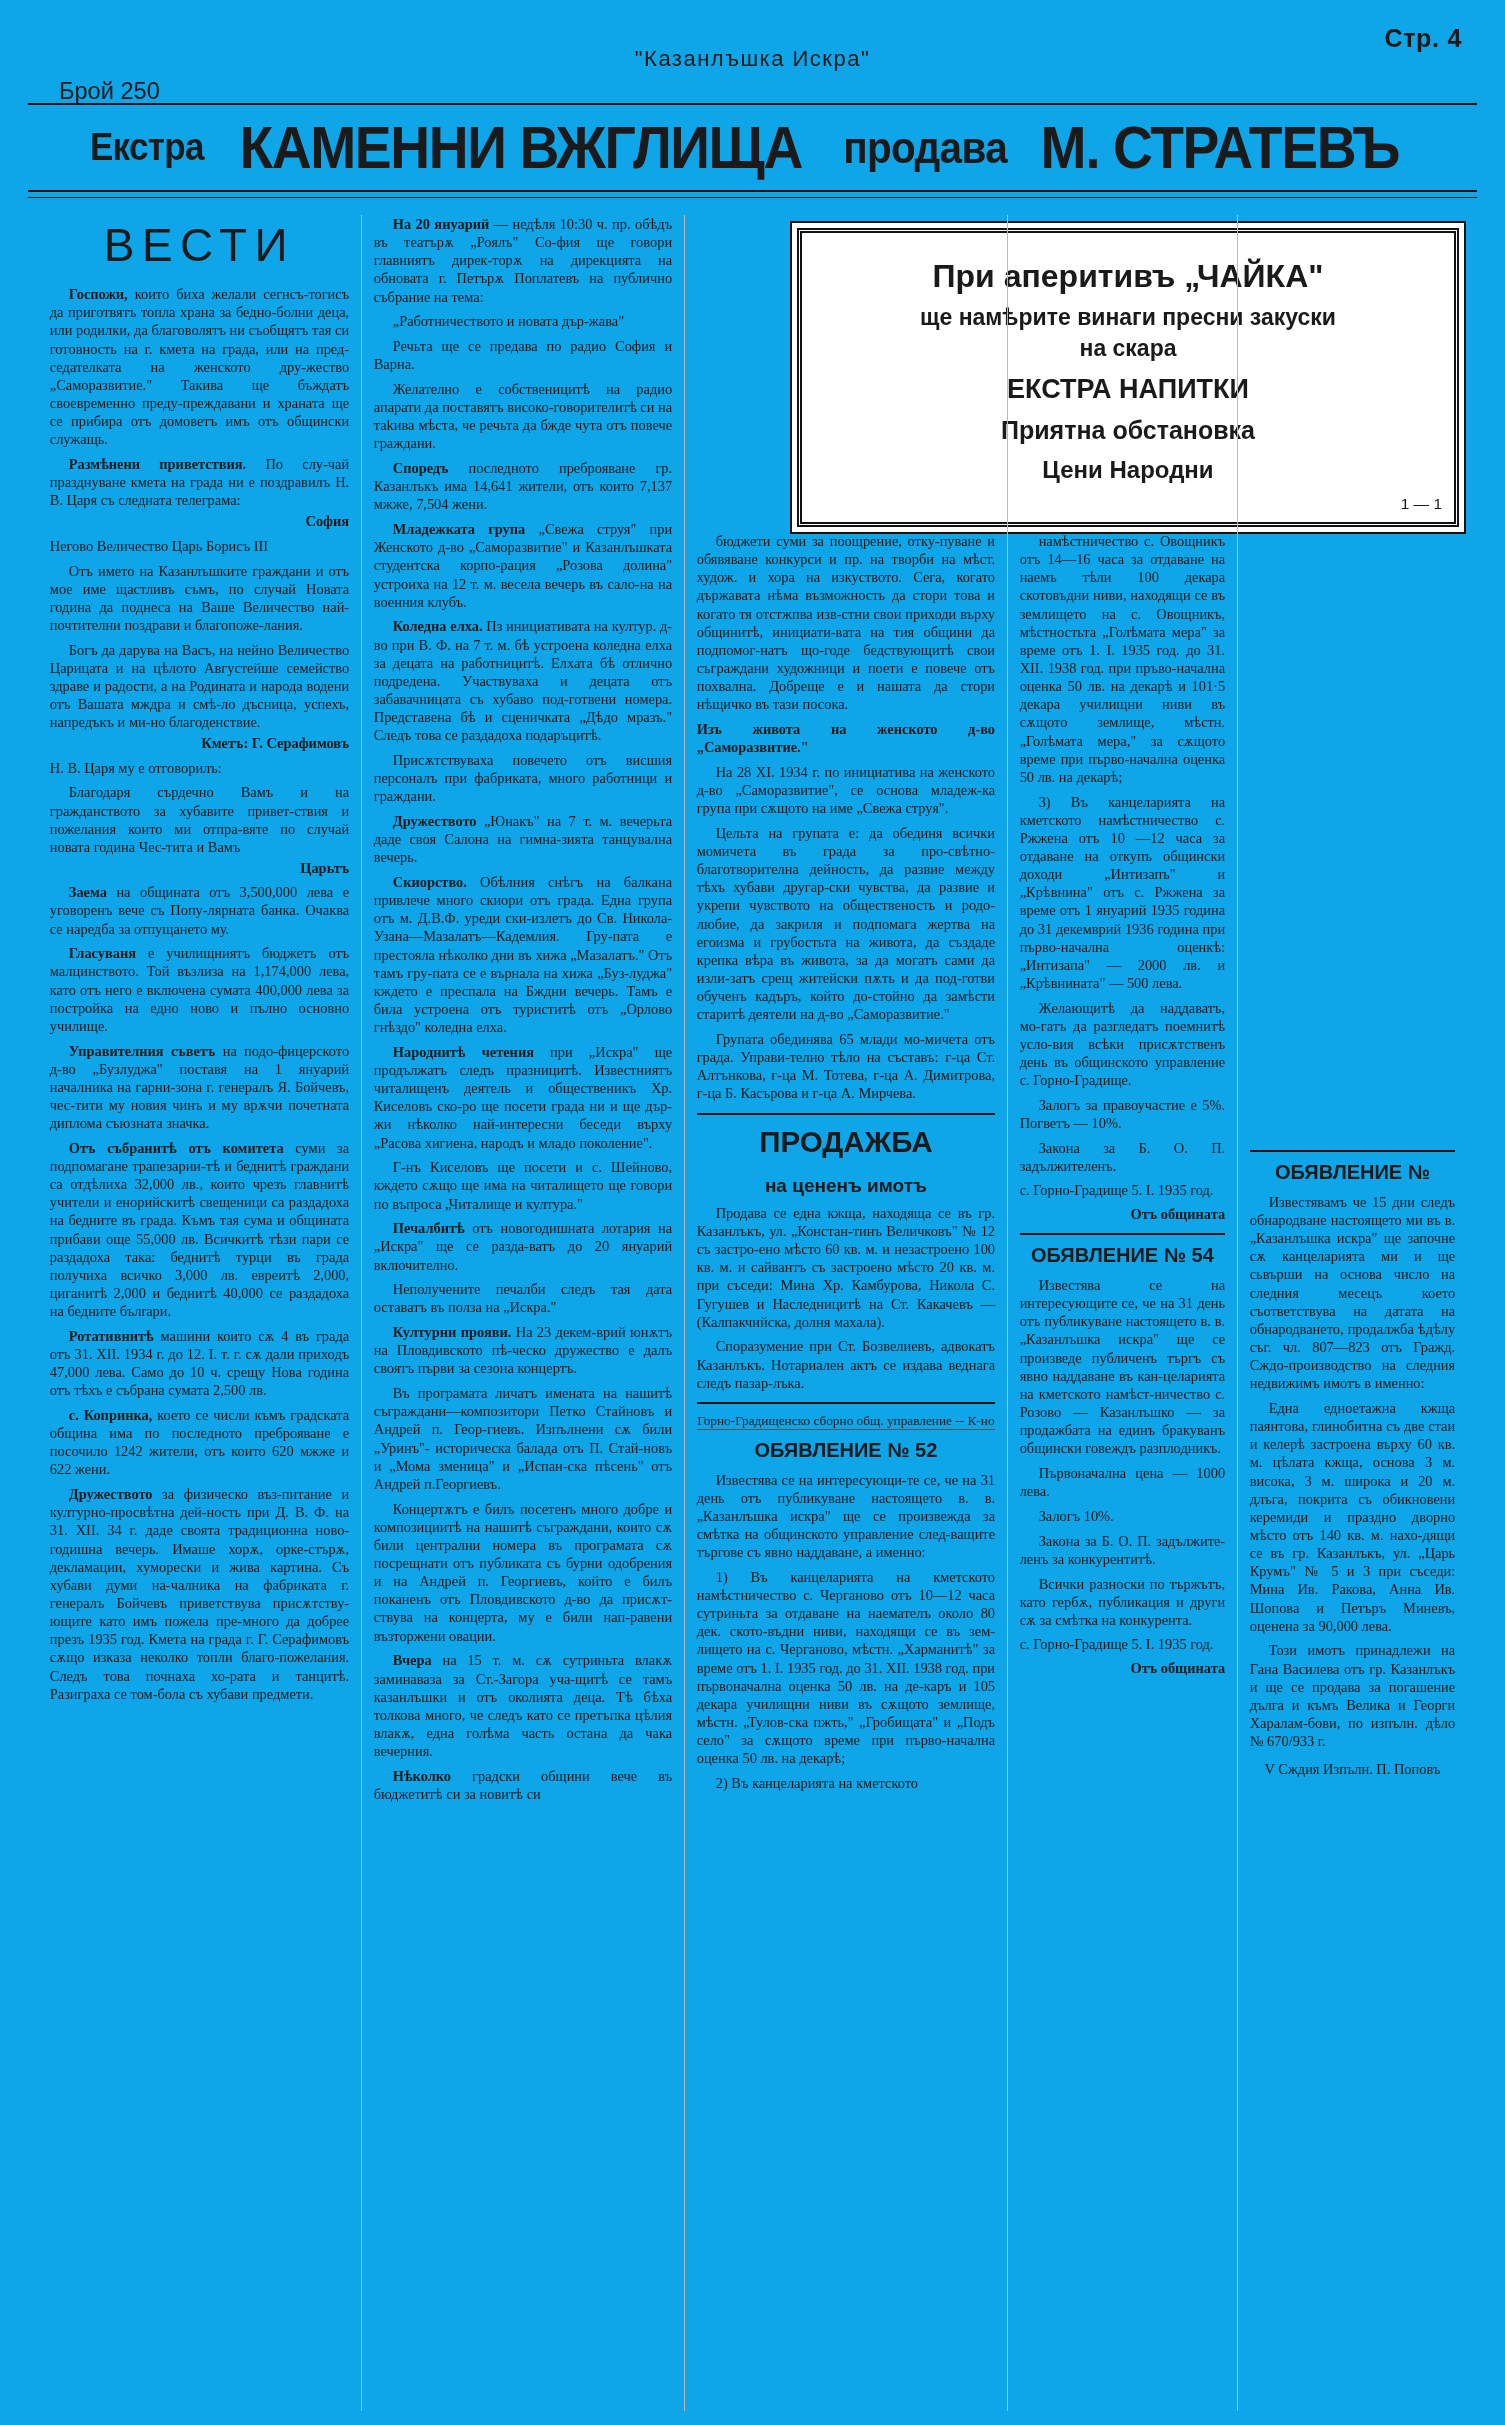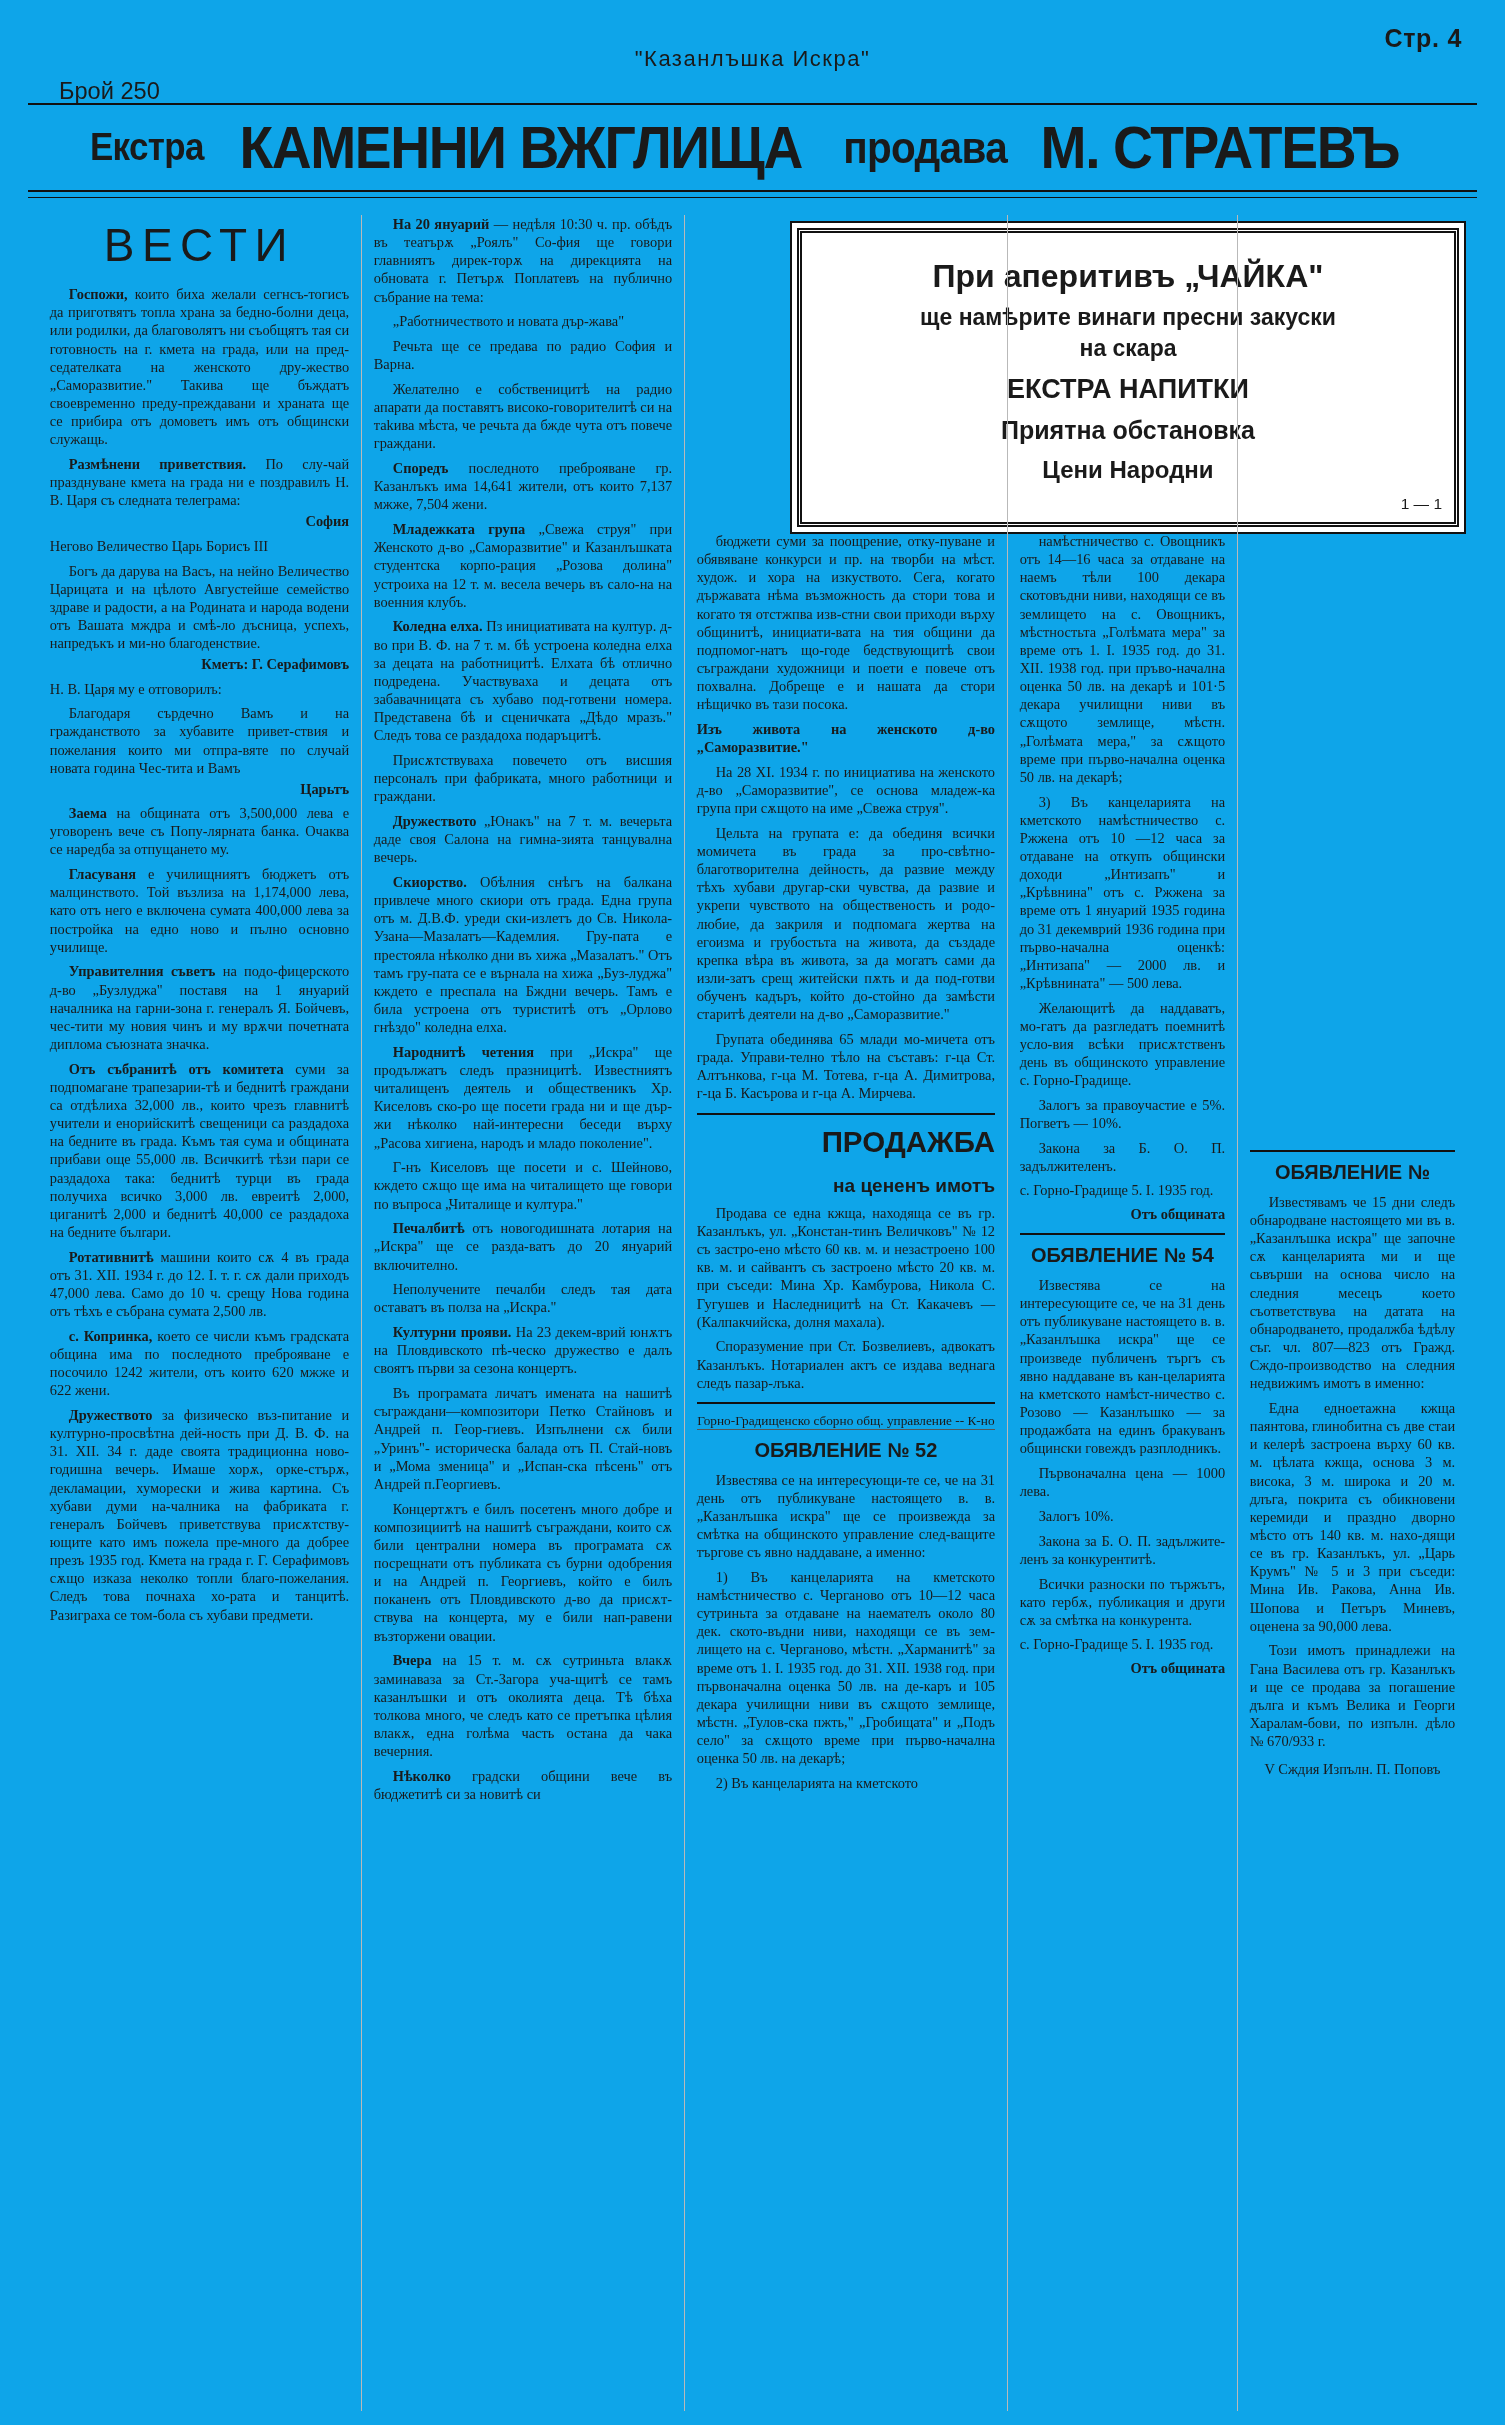--- a/index.html
+++ b/index.html
@@ -215,21 +215,21 @@
     right: 11.8px;
     bottom: 8.8px;
     font-size: 15.5px;
     font-family: "Liberation Sans", sans-serif;
   }
 
   
   .ad-head {
     font-family: "Liberation Sans", sans-serif;
     font-weight: bold;
-    text-align: right;
+    text-align: center;
     line-height: 1.12;
     margin: 10.3px 0 7.4px 0;
   }
   .ad-head .big { font-size: 29.5px; display: block; }
   .ad-head .small { font-size: 19px; display: block; margin-top: 17px; }
   .hr-thick { border-top: 2.2px solid #111; margin: 10.3px 0 8.8px 0; }
   .notice-title {
     font-family: "Liberation Sans", sans-serif;
     font-weight: bold;
     font-size: 20px;
@@ -295,20 +295,21 @@
   <div class="cols">
 
     <div class="col c1">
       <div class="section-title">ВЕСТИ</div>
 
       <p class="body"><span class="lead">Госпожи,</span><span> които биха желали сегнсъ-тогисъ да приготвятъ топла храна за бедно-болни деца, или родилки, да благоволятъ ни съобщятъ тая си готовность на г. кмета на града, или на пред-седателката на женското дру-жество „Саморазвитие." Такива ще бъждатъ своевременно преду-преждавани и храната ще се прибира отъ домоветъ имъ отъ общински служащь.</span></p>
       <p class="body"><span class="lead">Размѣнени приветствия.</span><span> По слу-чай празднуване кмета на града ни е поздравилъ Н. В. Царя съ следната телеграма:</span></p>
 
       <div class="sig">София</div>
       <p class="body" style="text-indent:0">Негово Величество Царь Борисъ III</p>
+      <p class="body">Отъ името на Казанлъшките граждани и отъ мое име щастливъ съмъ, по случай Новата година да поднеса на Ваше Величество най-почтителни поздрави и благопоже-лания.</p>
       <p class="body">Богъ да дарува на Васъ, на нейно Величество Царицата и на цѣлото Августейше семейство здраве и радости, а на Родината и народа водени отъ Вашата мждра и смѣ-лo дъсница, успехъ, напредъкъ и ми-но благоденствие.</p>
       <div class="sig">Кметъ: Г. Серафимовъ</div>
 
       <p class="body" style="text-indent:0">Н. В. Царя му е отговорилъ:</p>
       <p class="body">Благодаря сърдечно Вамъ и на гражданството за хубавите привет-ствия и пожелания които ми отпра-вяте по случай новата година Чес-тита и Вамъ</p>
       <div class="sig">Царьтъ</div>
 
       <p class="body"><span class="lead">Заема</span><span> на общината отъ 3,500,000 лева е уговоренъ вече съ Попу-лярната банка. Очаква се наредба за отпущането му.</span></p>
       <p class="body"><span class="lead">Гласуваня</span><span> е училищниятъ бюджетъ отъ малцинството. Той възлиза на 1,174,000 лева, като отъ него е включена сумата 400,000 лева за постройка на едно ново и пълно основно училище.</span></p>
       <p class="body"><span class="lead">Управителния съветъ</span><span> на подо-фицерското д-во „Бузлуджа" поставя на 1 януарий началника на гарни-зона г. генералъ Я. Бойчевъ, чес-тити му новия чинъ и му врѫчи почетната дипломa съюзната значка.</span></p>

